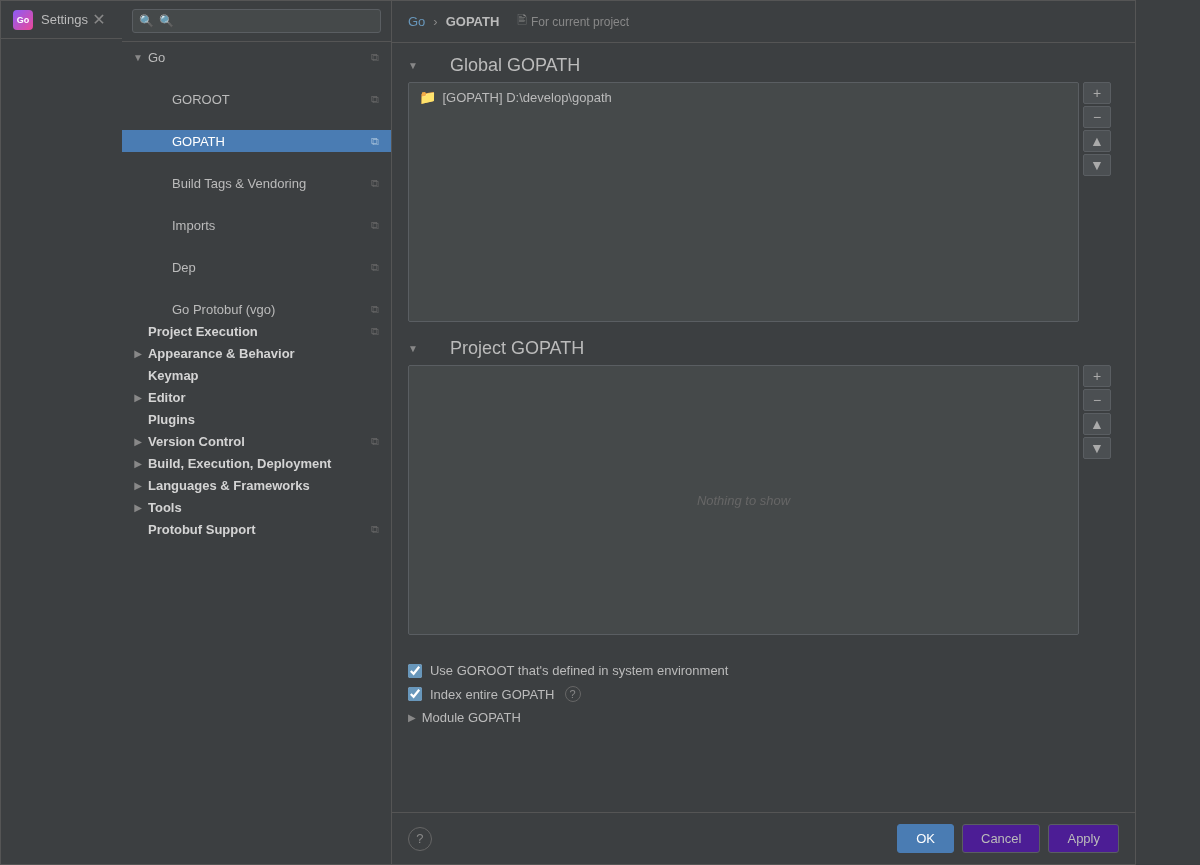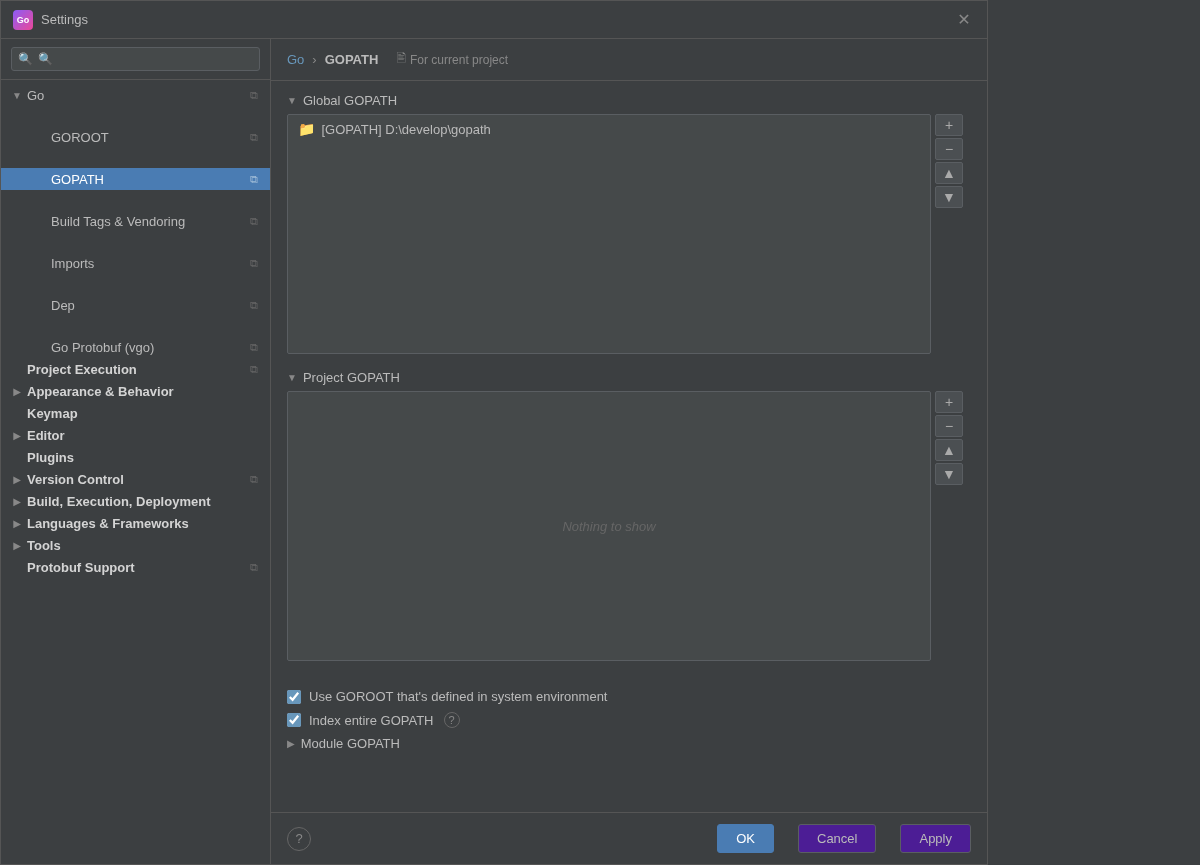--- a/index.html
+++ b/index.html
@@ -7,26 +7,26 @@
       font-family: "Segoe UI", Arial, sans-serif;
       font-size: 13px;
       background: #3c3f41;
       color: #bbbbbb;
       width: 1200px;
       height: 865px;
       overflow: hidden;
     }
 
     .window {
-      width: 988px;
+      width: 1136px;
       height: 865px;
       background: #3c3f41;
       border: 1px solid #555;
       display: flex;
-      flex-direction: column;
+      flex-direction: row;
     }
 
     .title-bar {
       display: flex;
       align-items: center;
       justify-content: space-between;
       background: #3c3f41;
       padding: 8px 12px;
       border-bottom: 1px solid #555;
       height: 38px;
@@ -229,22 +229,23 @@
       cursor: pointer;
     }
 
     .section-toggle {
       color: #888;
       font-size: 10px;
     }
 
     .section-title {
       color: #bbbbbb;
-      font-size: 13px;
+      font-size: 18px;
       font-weight: normal;
+      margin-left: 26px;
     }
 
     .section-body {
       background: #45494a;
       border: 1px solid #5a5e62;
       border-radius: 2px;
       min-height: 50px;
       position: relative;
     }
 
@@ -377,21 +378,21 @@
       border-radius: 50%;
       border: 1px solid #666;
       display: flex; align-items: center; justify-content: center;
       color: #888;
       font-size: 13px;
       cursor: pointer;
     }
 
     .footer-right {
       display: flex;
-      gap: 24px;
+      gap: 8px;
     }
 
     .btn {
       padding: 6px 18px;
       border-radius: 3px;
       font-size: 13px;
       cursor: pointer;
       border: 1px solid #5a5e62;
     }
 

